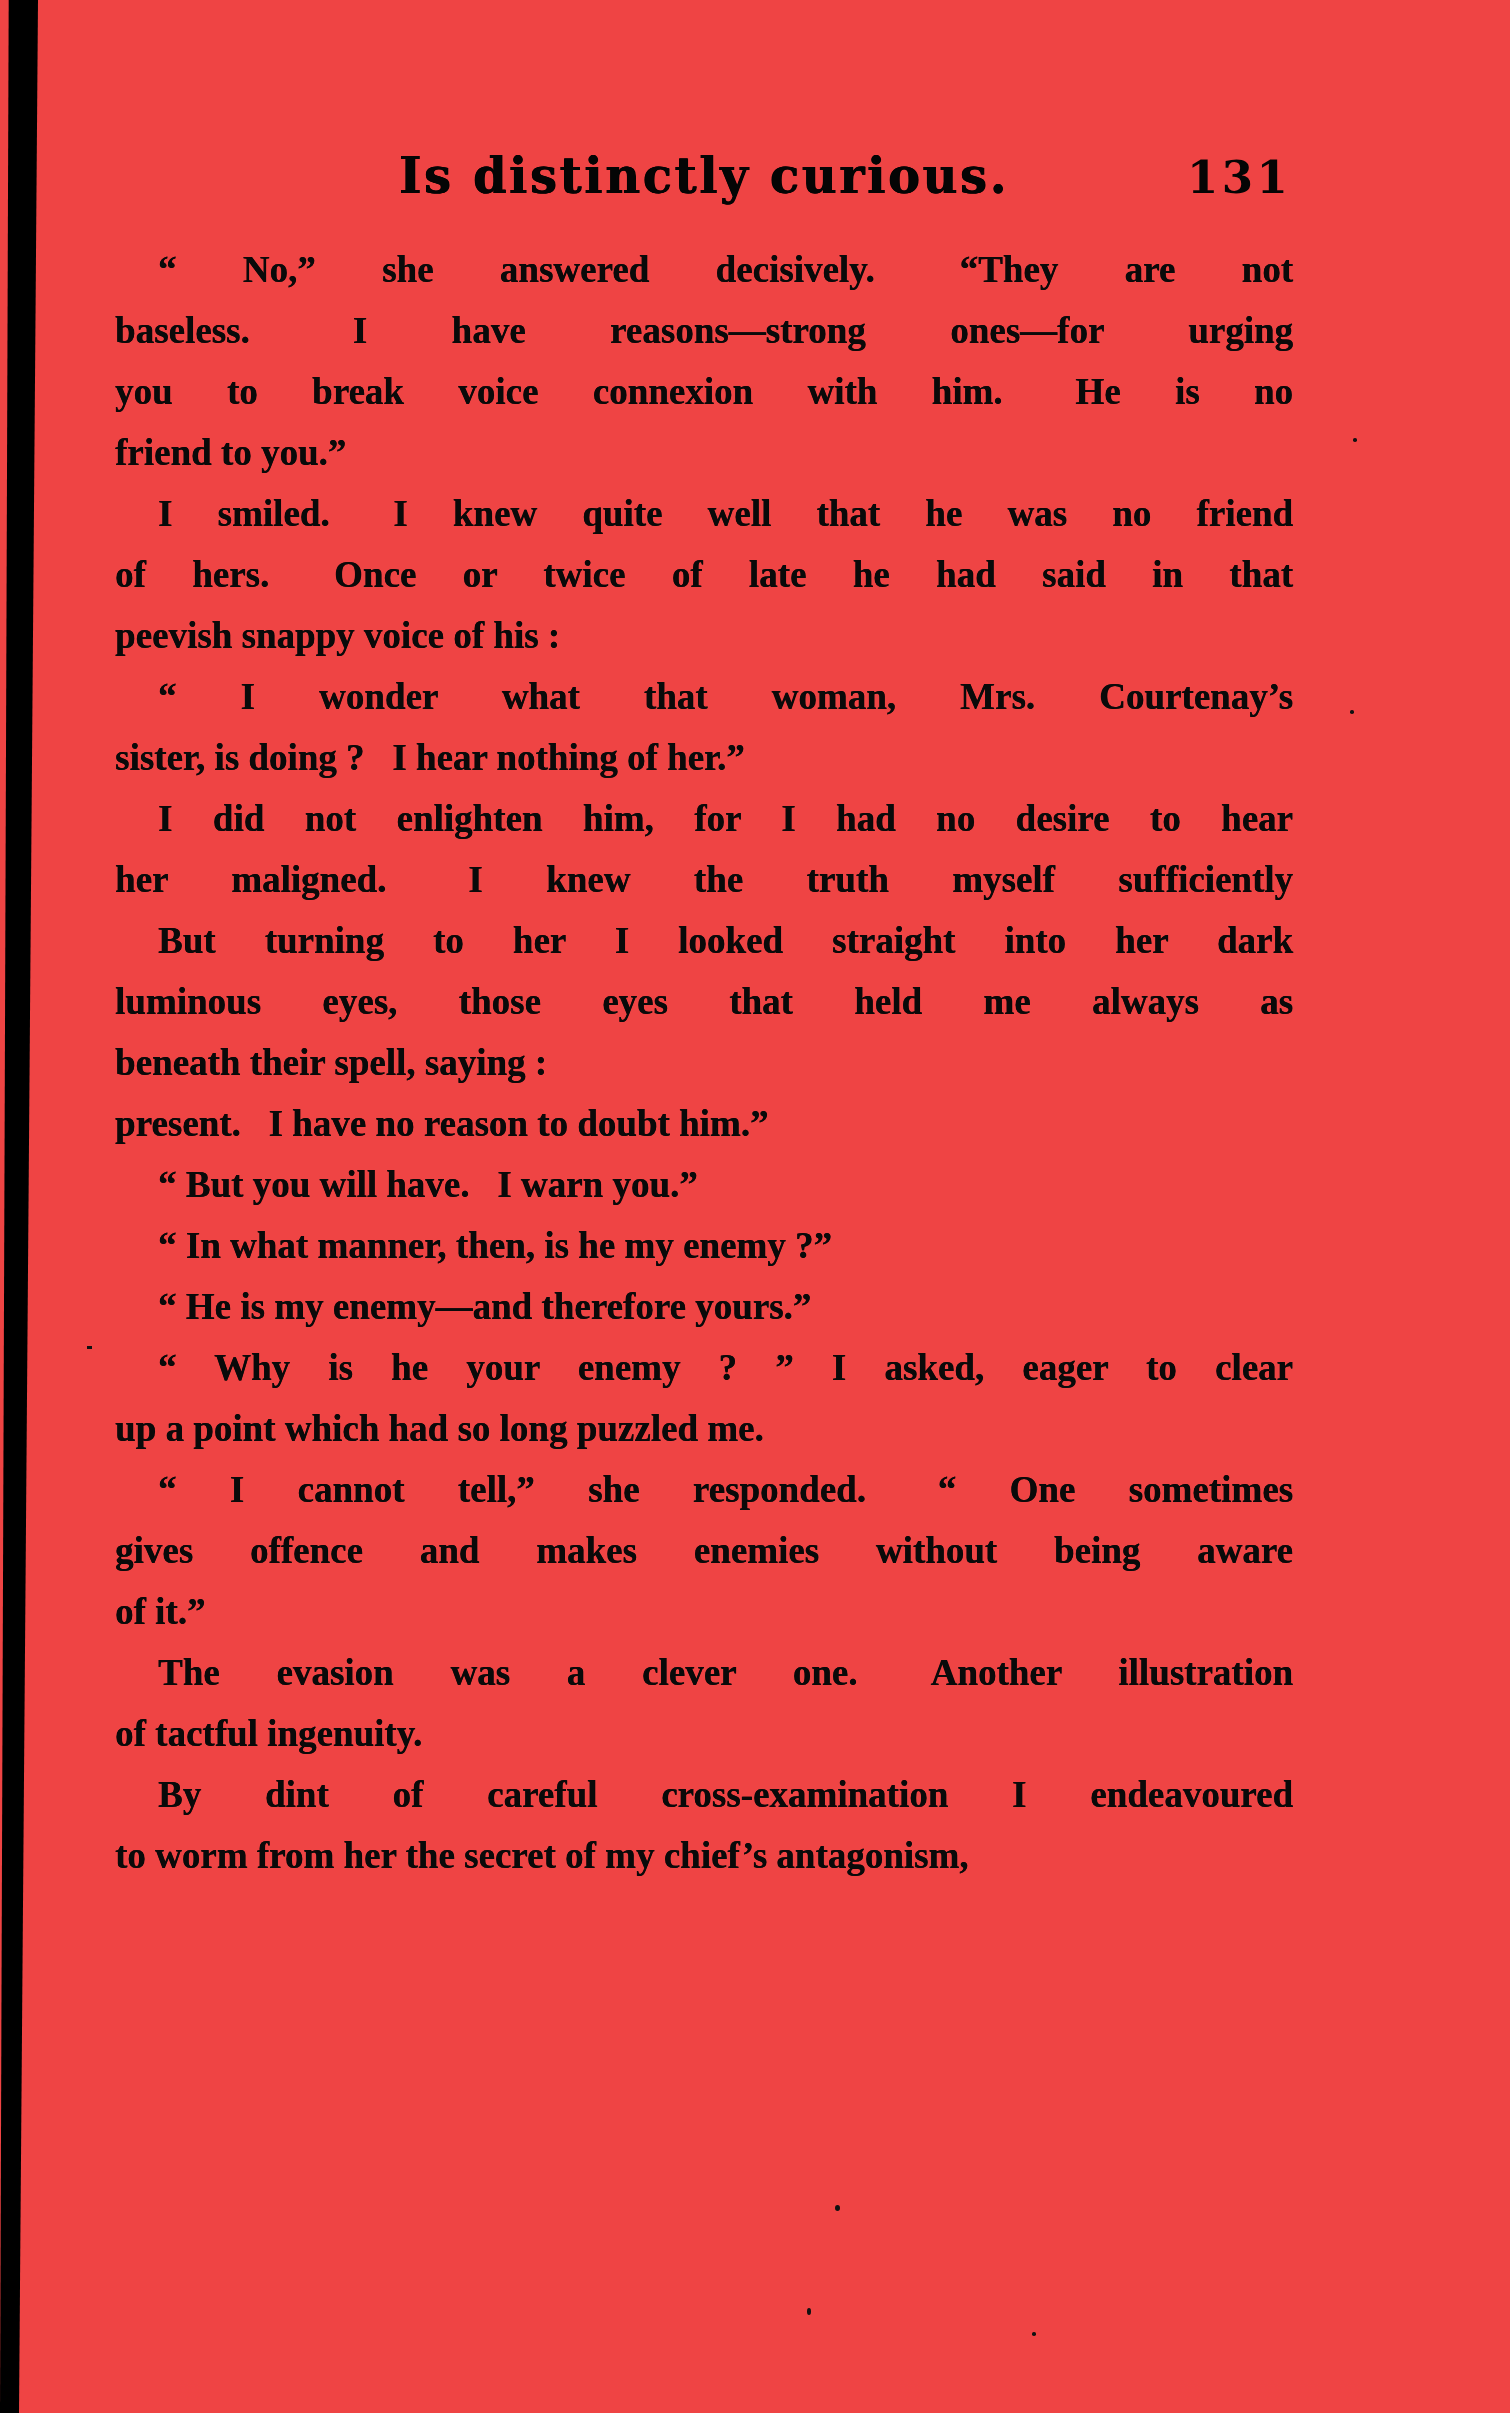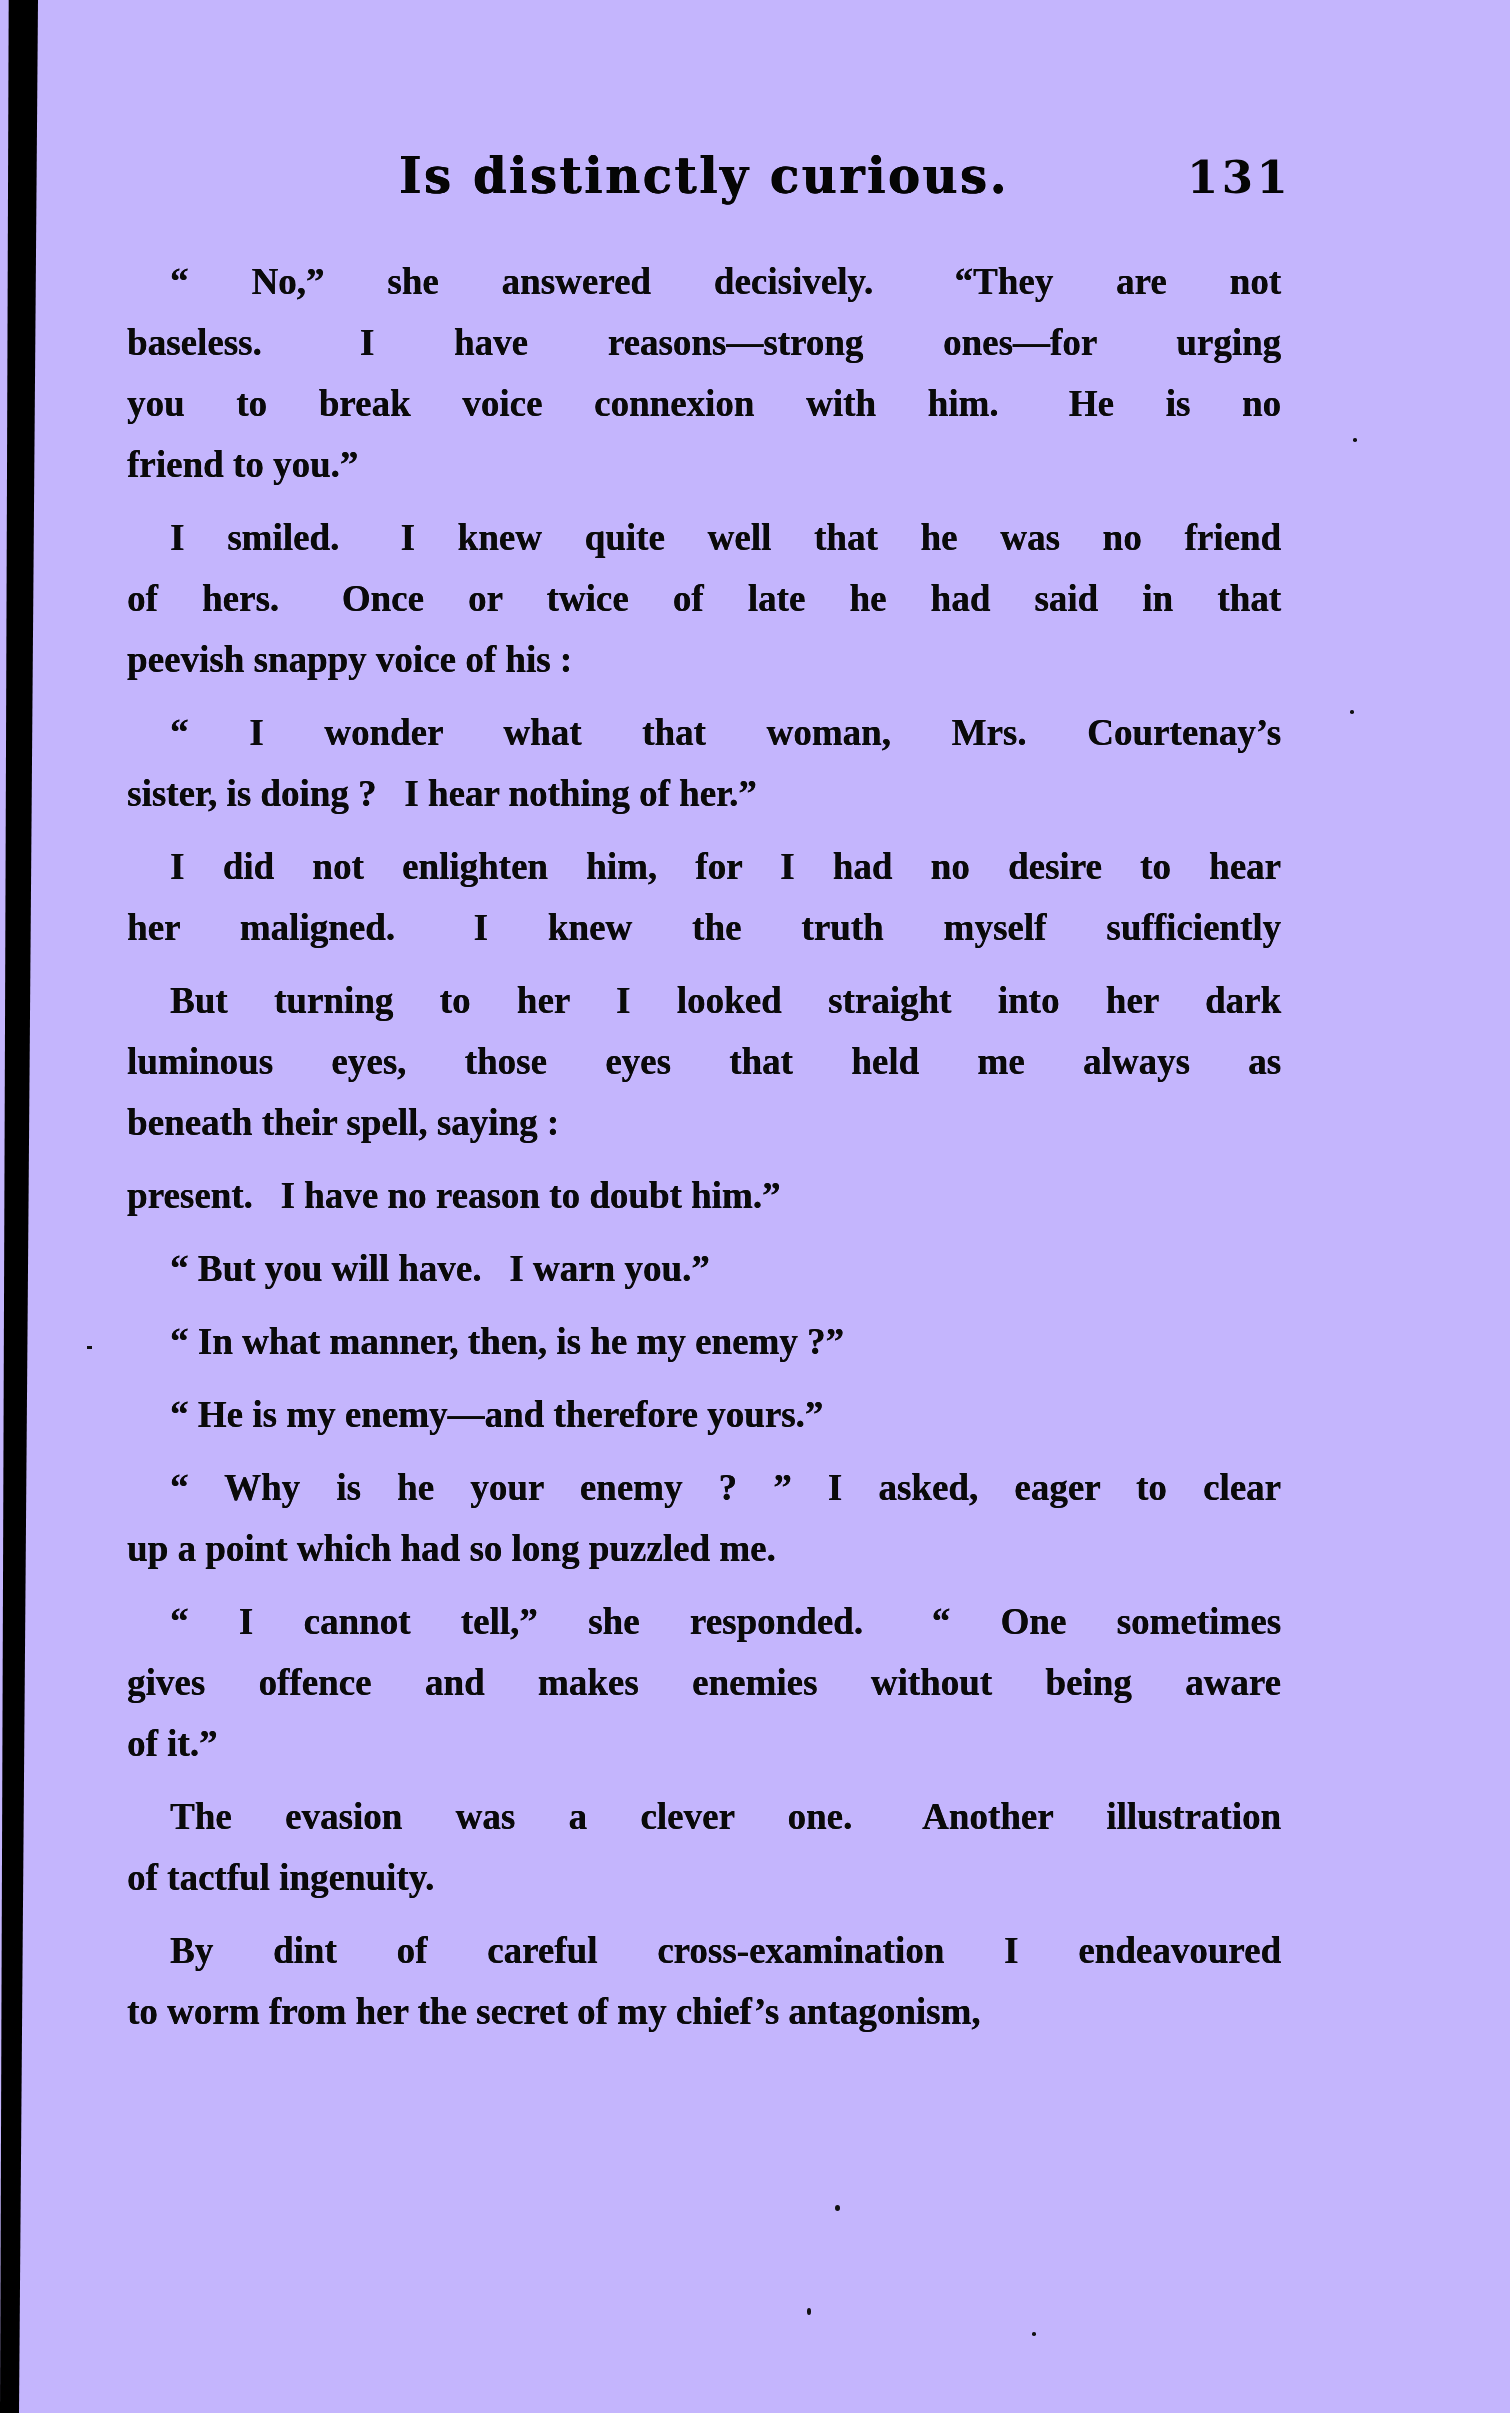--- a/index.html
+++ b/index.html
@@ -11,21 +11,21 @@
     width: 1510px;
     height: 2413px;
     position: relative;
     overflow: hidden;
     font-family: "Liberation Serif", "DejaVu Serif", serif;
     color: #0a0a0a;
   }
   .page {
     position: absolute;
     inset: 0;
-    background: #c4b5fd;
+    background: #ef4444;
   }
   
   .scan-bar {
     position: absolute;
     top: 0;
     left: 0;
     width: 43px;
     height: 2413px;
     background: #000000;
     clip-path: polygon(8.7px 0%, 38px 0%, 19px 100%, 0px 100%);
@@ -58,21 +58,21 @@
     font-size: 45px;
     letter-spacing: 3.5px;
     color: #050505;
   }
   .text-body {
     position: absolute;
     top: 239px;
     left: 115px;
     width: 1178px;
   }
-  .para { margin: 12px; padding: 0; }
+  .para { margin: 0; padding: 0; }
   .line {
     font-size: 37px;
     line-height: 61px;
     height: 61px;
     font-weight: bold;
     white-space: nowrap;
     text-align: justify;
     text-align-last: justify;
     color: #0a0a0a;
     text-shadow: 0.3px 0 0 #0a0a0a;

